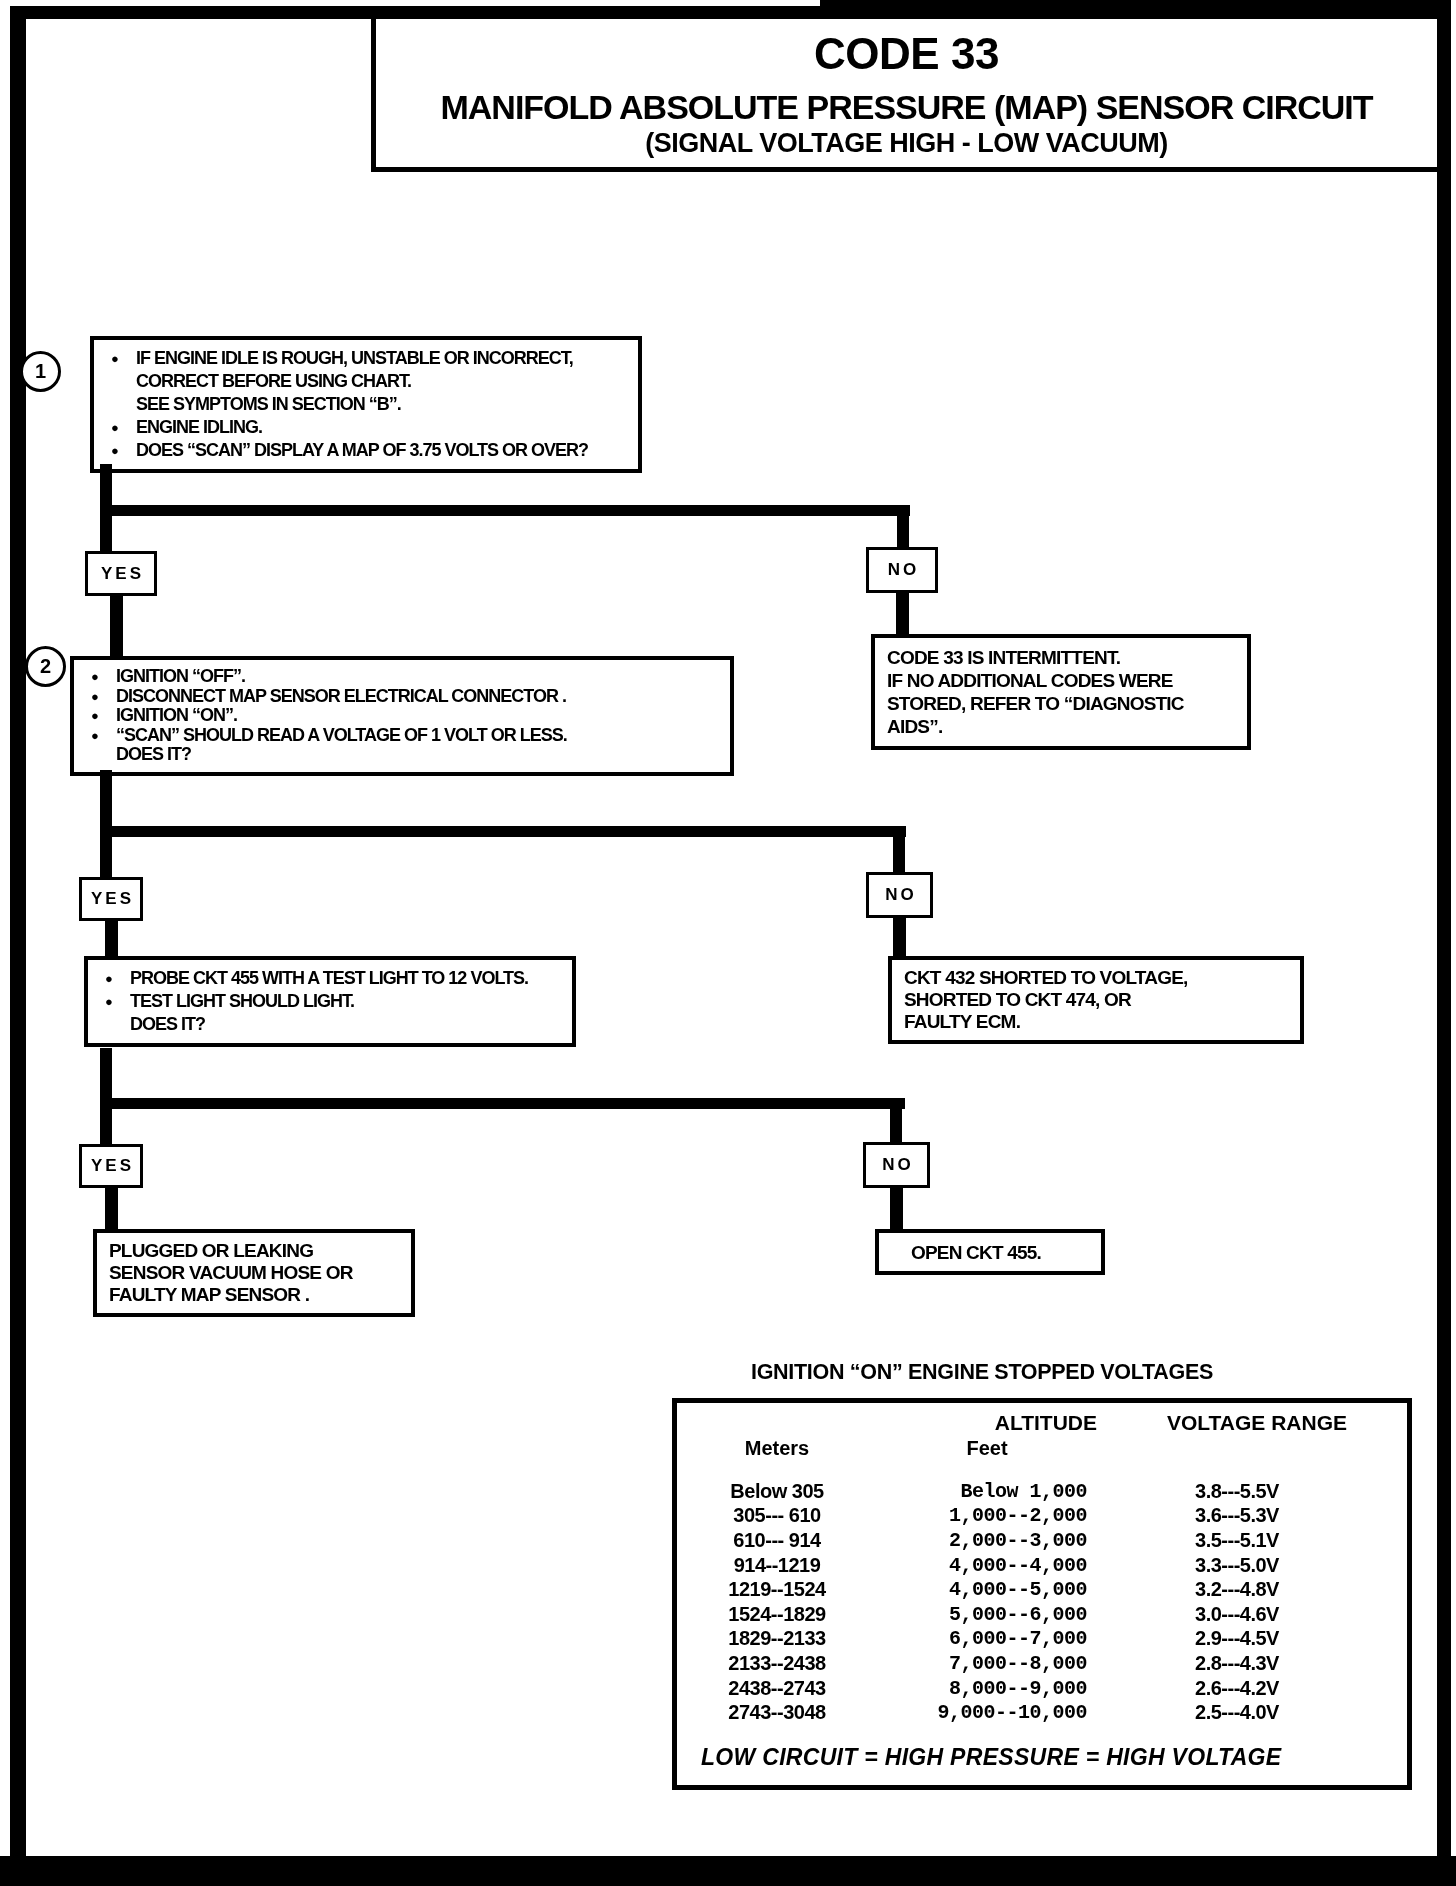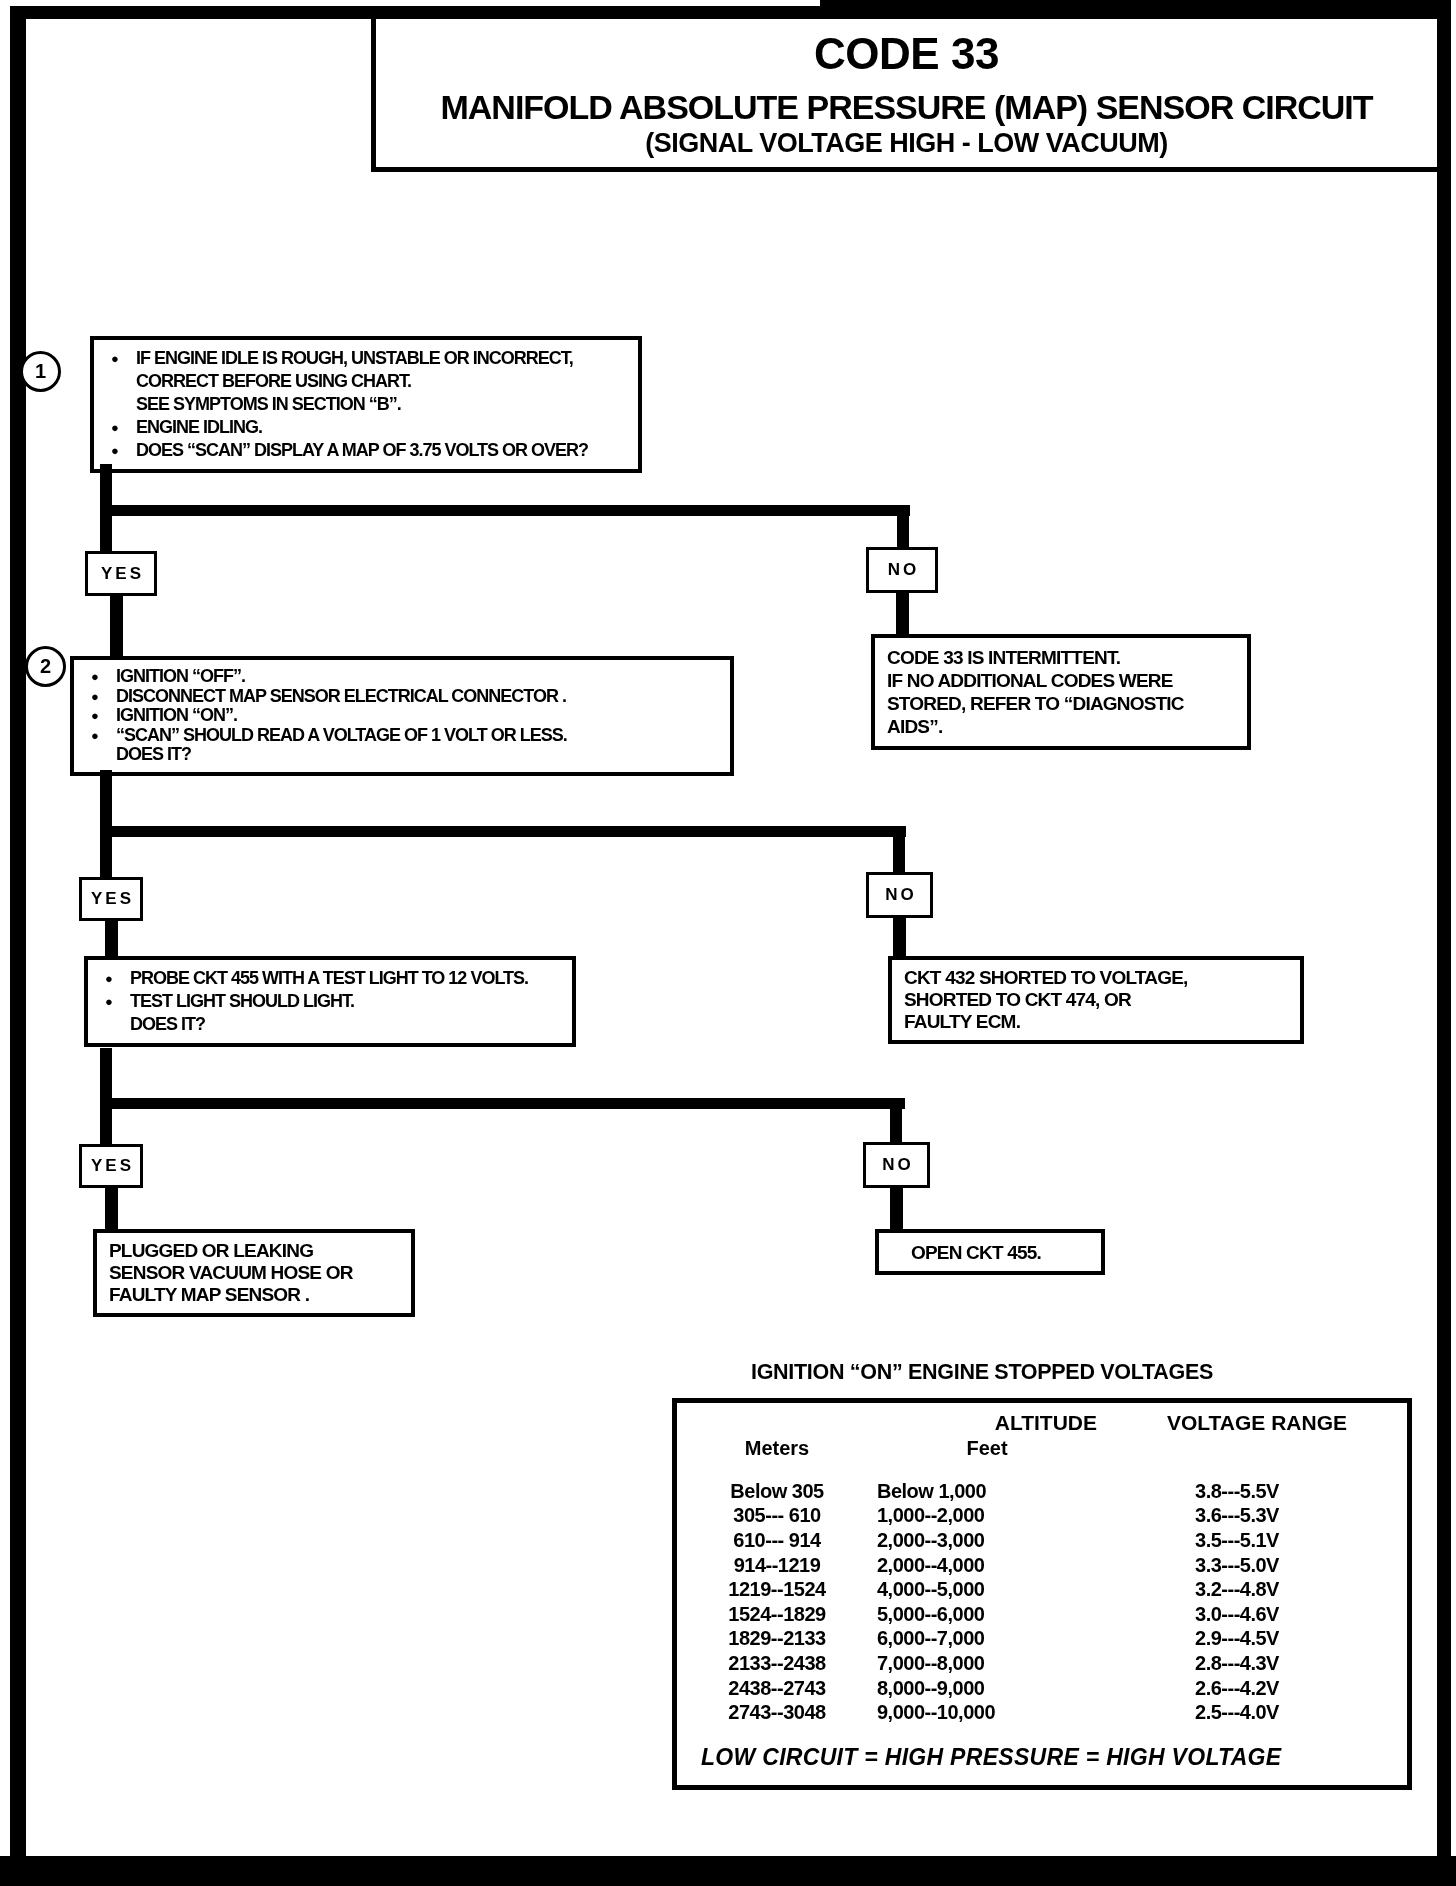--- a/index.html
+++ b/index.html
@@ -53,21 +53,21 @@
                  font-size:21.5px; letter-spacing:-0.3px; }
   .volt-table { position:absolute; left:672px; top:1398px; width:740px; height:392px;
                 border:5px solid #000; background:#fff; }
   .th-alt   { position:absolute; left:0;     top:8px;  width:420px; text-align:right; font-size:21px; }
   .th-range { position:absolute; left:440px; top:8px;  width:280px; text-align:center; font-size:21px; }
   .th-m     { position:absolute; left:10px;  top:34px; width:180px; text-align:center; font-size:20px; }
   .th-f     { position:absolute; left:230px; top:34px; width:160px; text-align:center; font-size:20px; }
   .vrows { position:absolute; left:0; top:76px; width:100%; }
   .vrow { display:flex; height:24.6px; align-items:center; font-size:20px; letter-spacing:-0.5px; }
   .vc1 { width:200px; text-align:center; }
-  .vc2 { width:210px; text-align:left; }
+  .vc2 { width:210px; text-align:right;font-family:Liberation Mono, monospace; }
   .vc3 { width:240px; margin-left:30px; text-align:center; }
   .table-foot { position:absolute; left:0; bottom:14px; width:100%; padding:0 24px;
                 font-style:italic; font-size:23px; letter-spacing:0.3px; }
 </style>
 </head>
 <body>
 
 <div class="page">
 
   <div class="ink frame-left"></div>
@@ -220,21 +220,21 @@
         <span class="vc2">1,000--2,000</span>
         <span class="vc3">3.6---5.3V</span>
       </div>
       <div class="vrow">
         <span class="vc1">610--- 914</span>
         <span class="vc2">2,000--3,000</span>
         <span class="vc3">3.5---5.1V</span>
       </div>
       <div class="vrow">
         <span class="vc1">914--1219</span>
-        <span class="vc2">2,000--4,000</span>
+        <span class="vc2">4,000--4,000</span>
         <span class="vc3">3.3---5.0V</span>
       </div>
       <div class="vrow">
         <span class="vc1">1219--1524</span>
         <span class="vc2">4,000--5,000</span>
         <span class="vc3">3.2---4.8V</span>
       </div>
       <div class="vrow">
         <span class="vc1">1524--1829</span>
         <span class="vc2">5,000--6,000</span>

